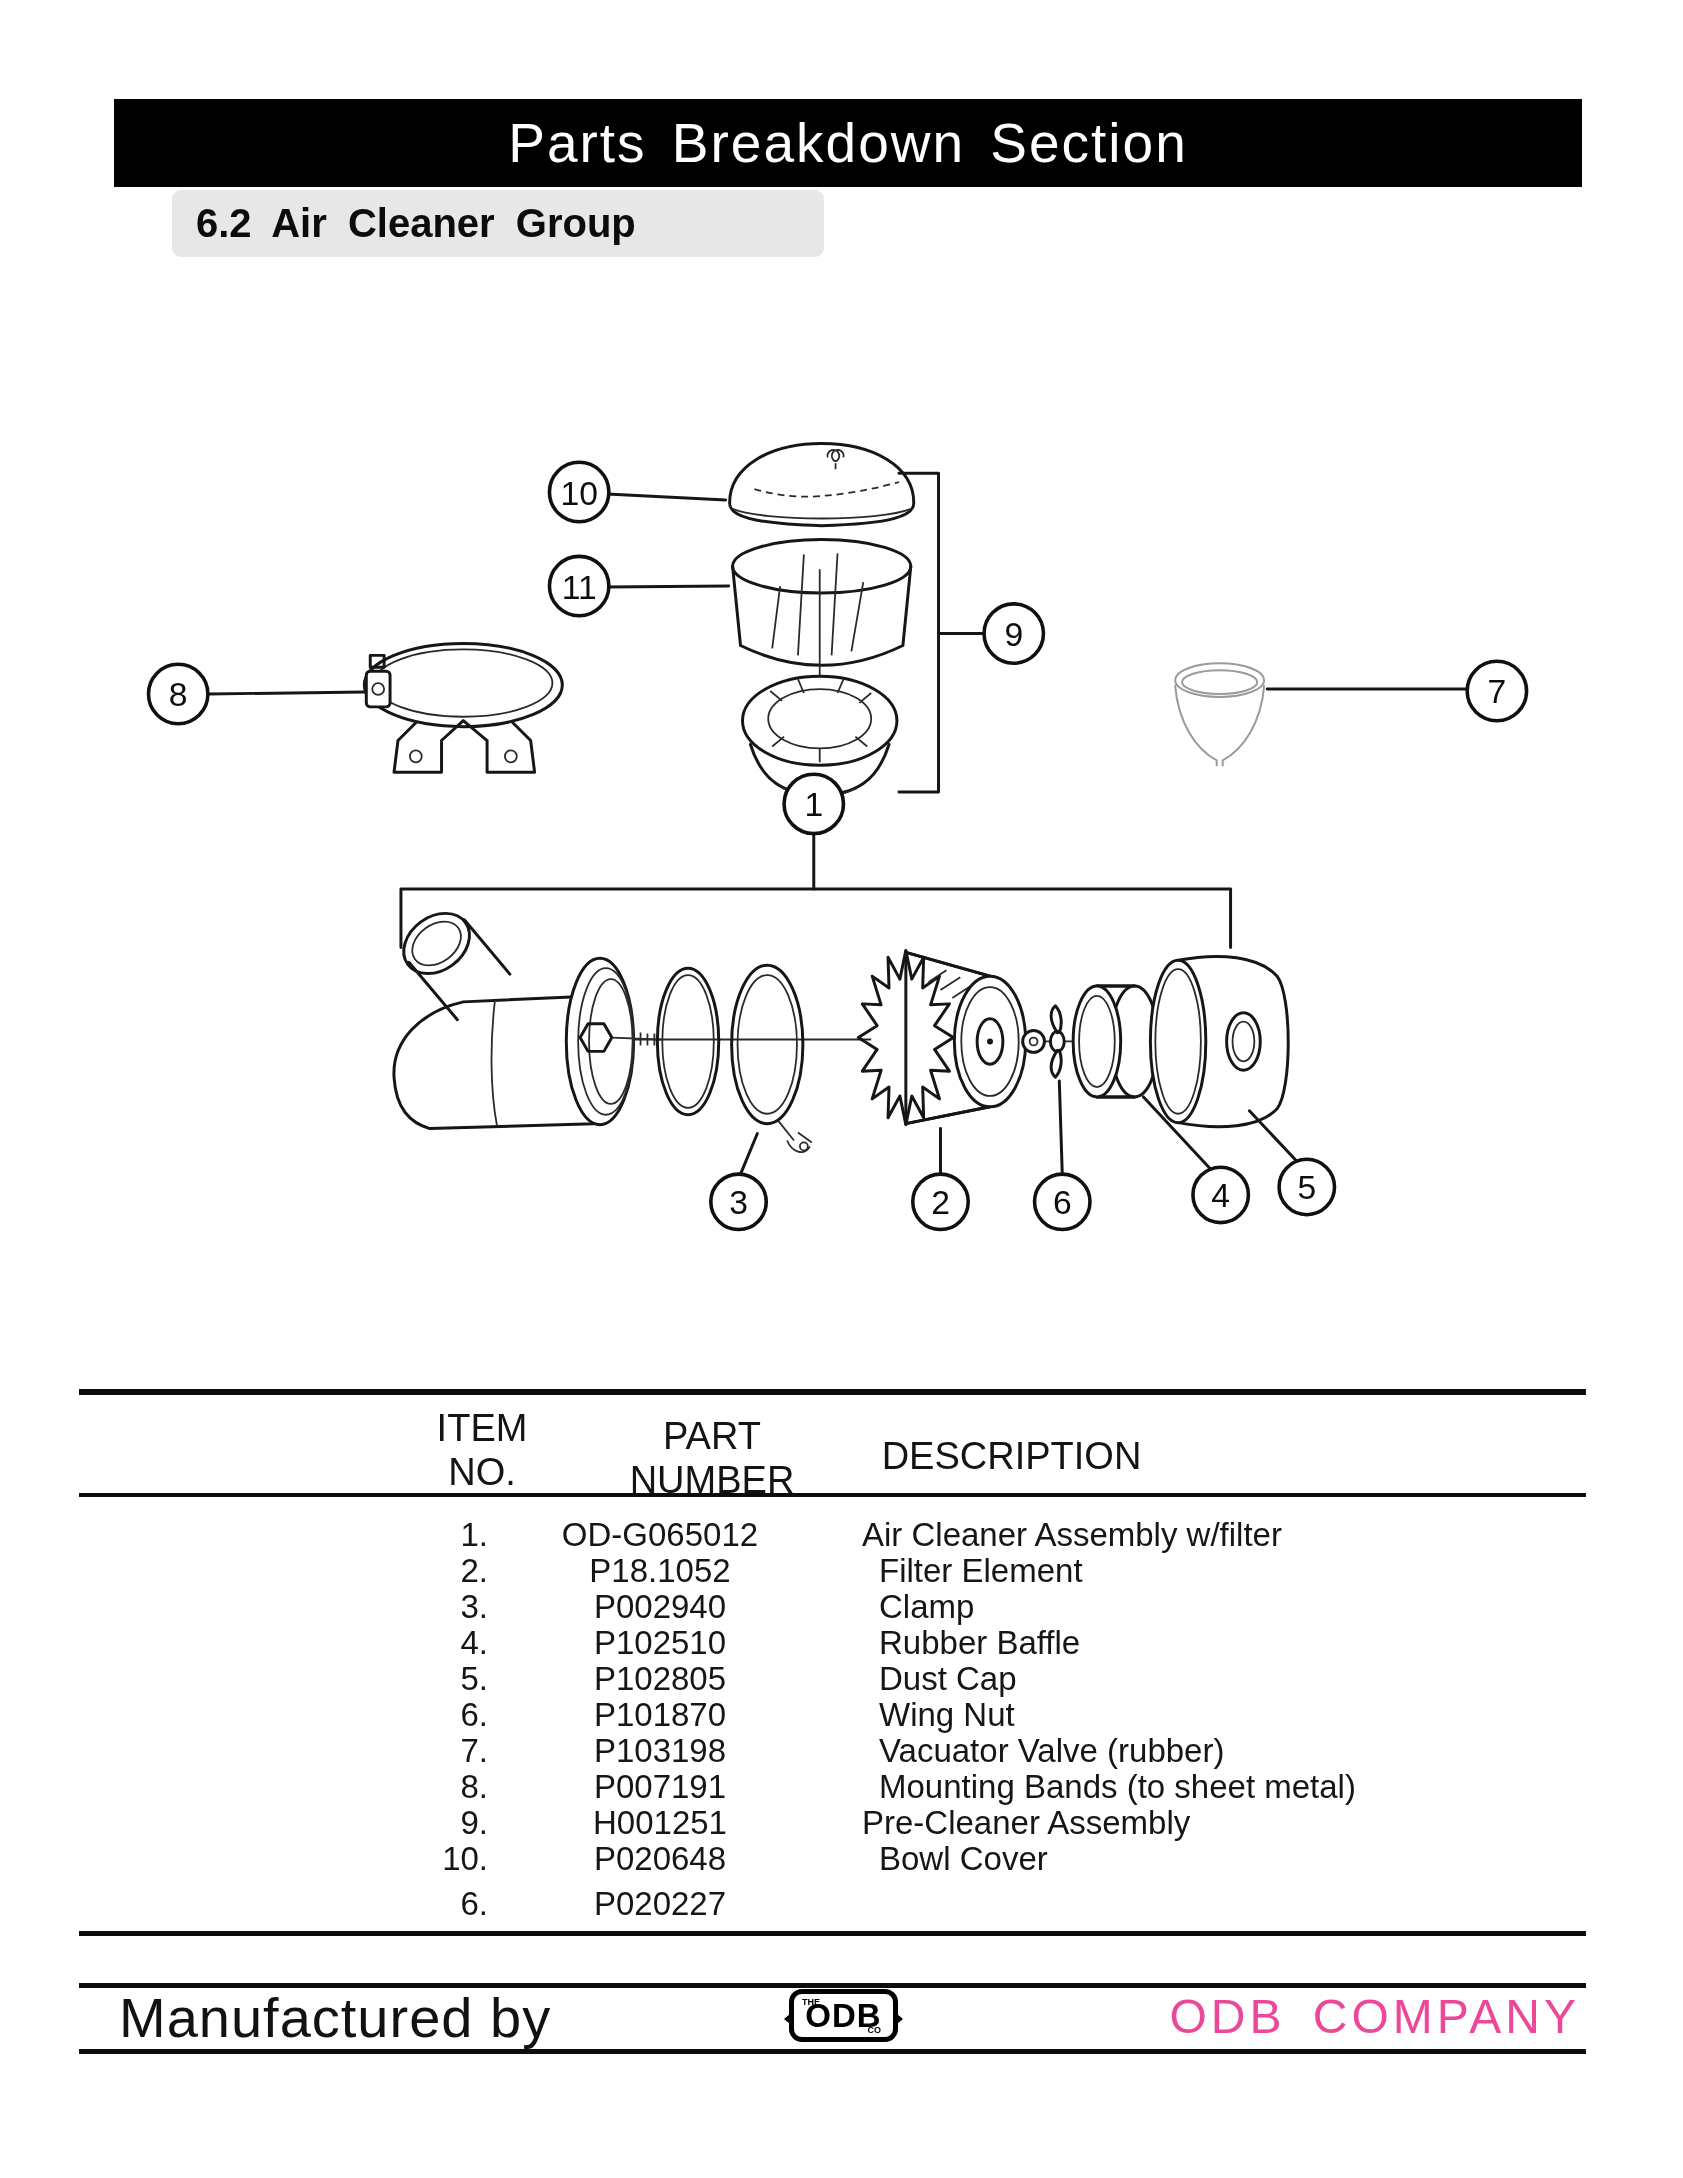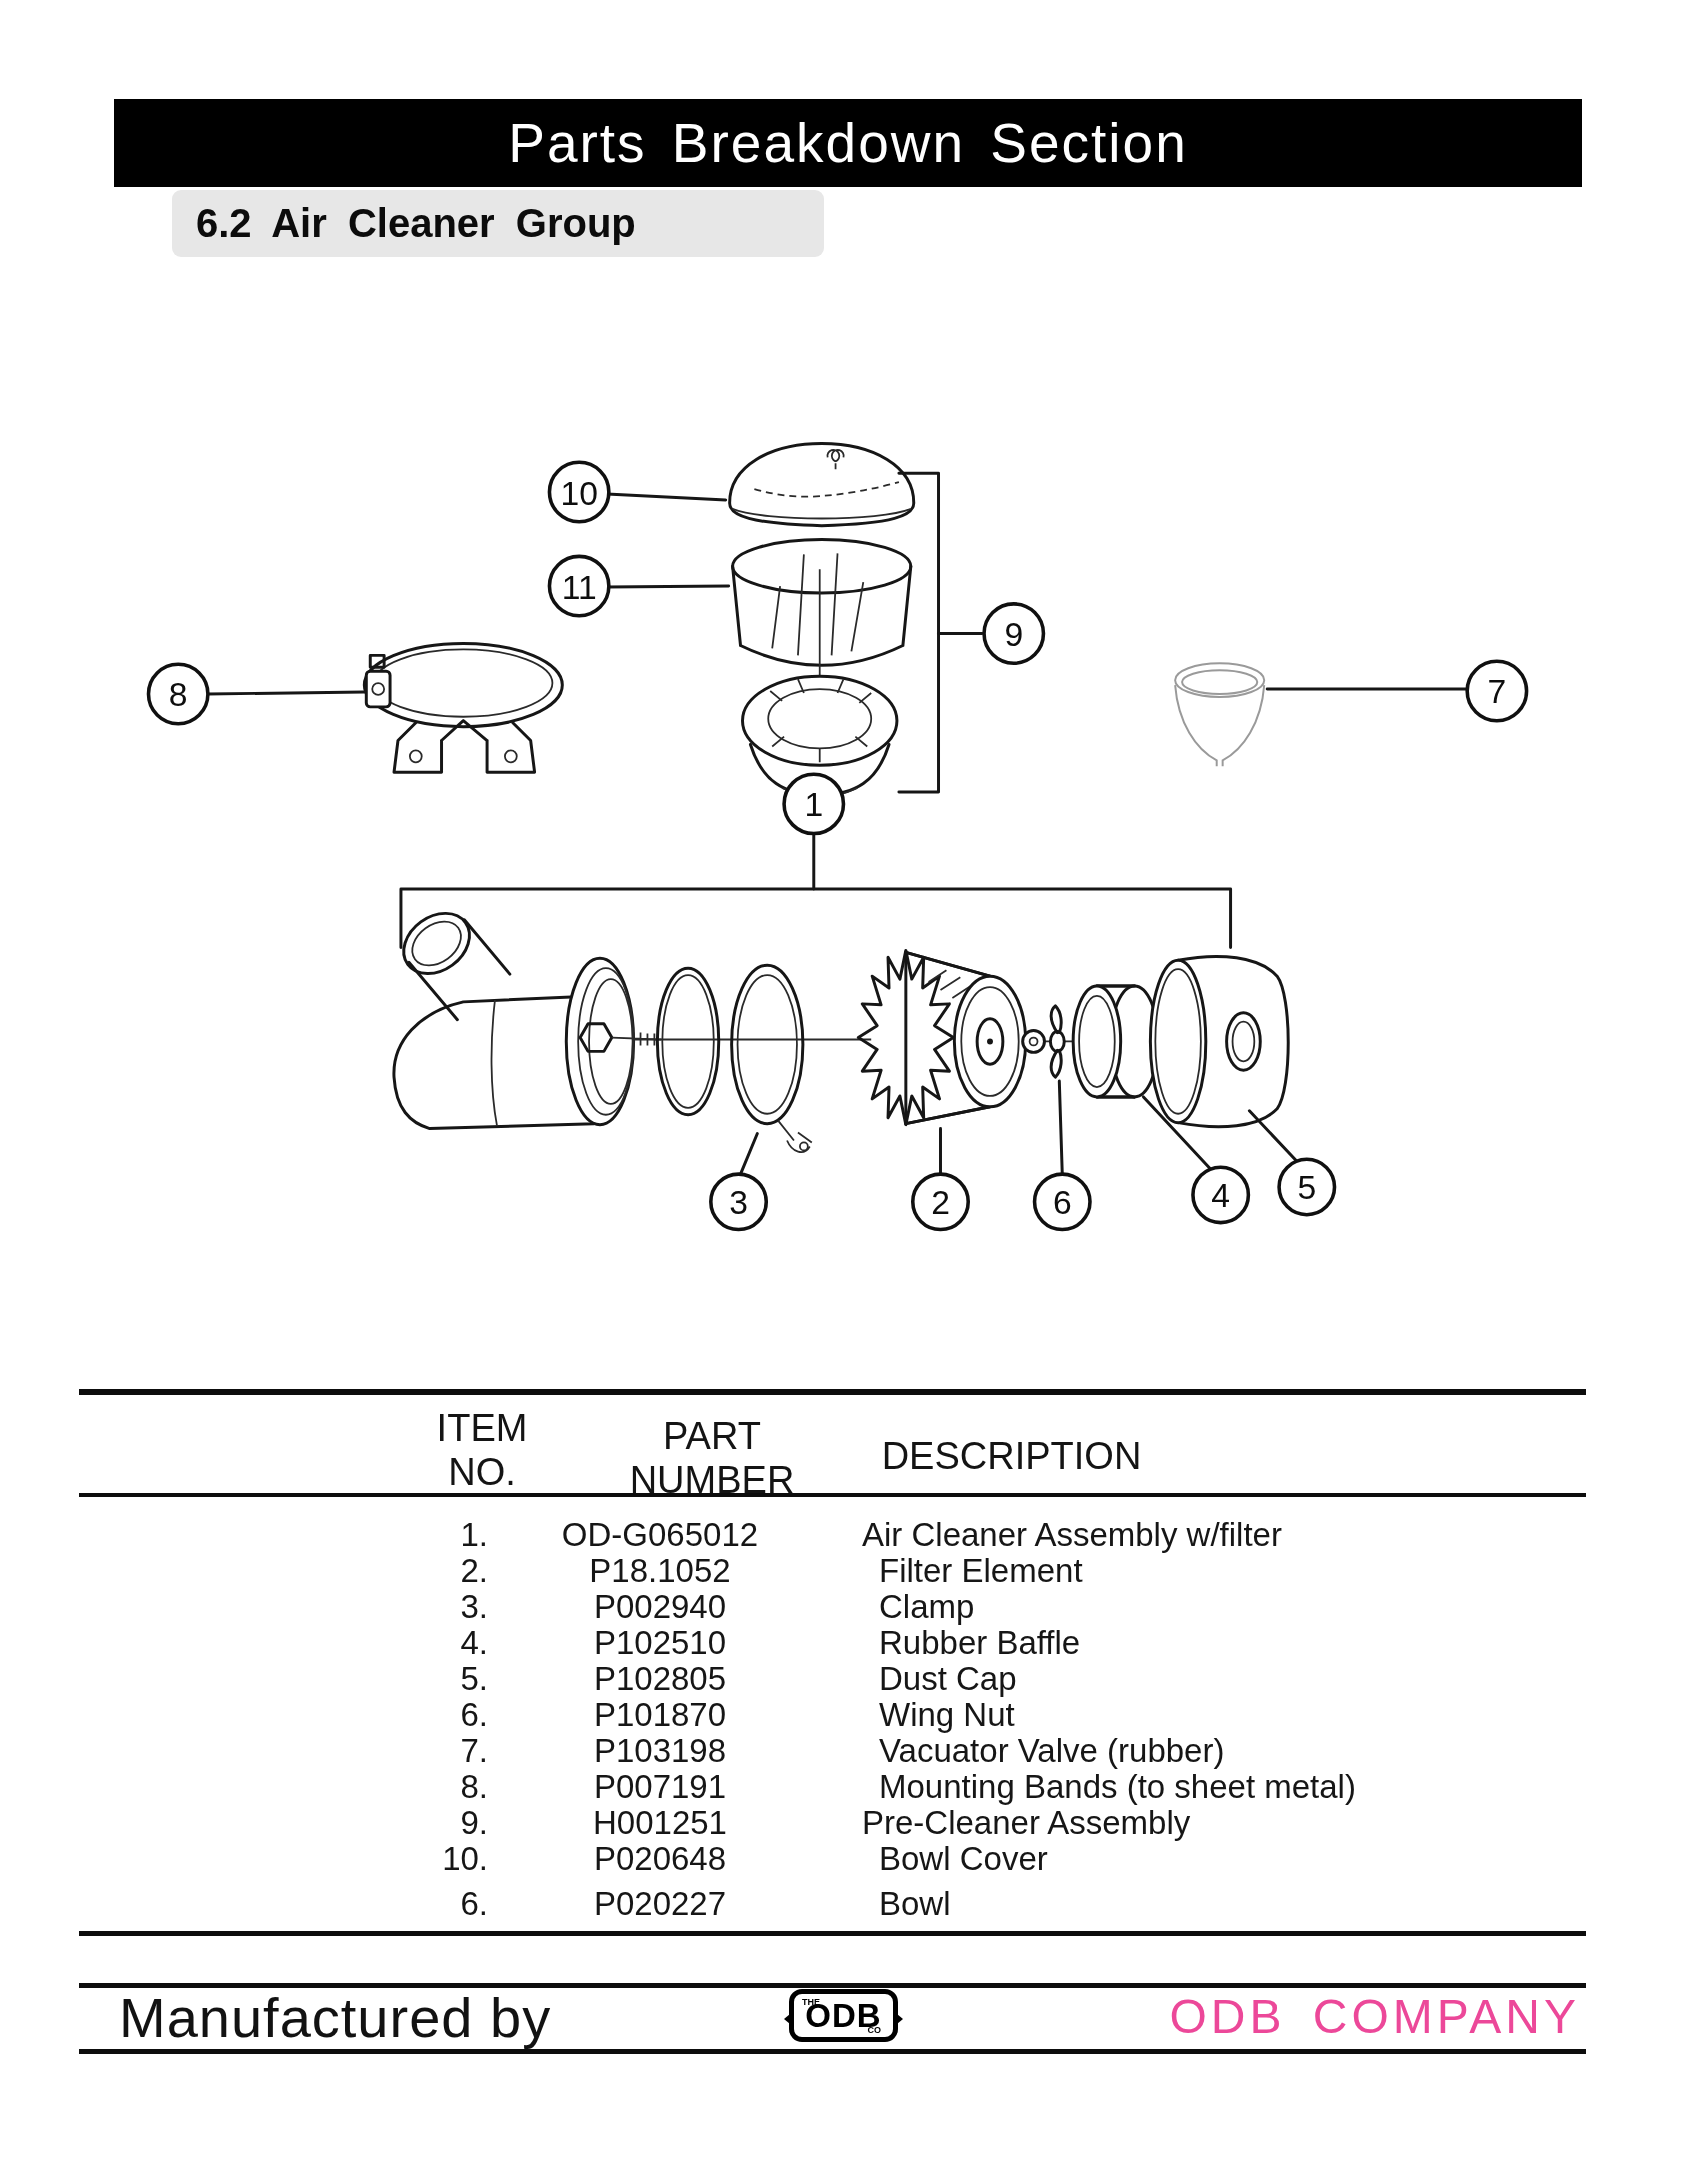--- a/index.html
+++ b/index.html
@@ -303,21 +303,20 @@
       <span class="c-desc">Pre-Cleaner Assembly</span>
     </div>
     <div class="prow indent">
       <span class="c-item">10.</span>
       <span class="c-part">P020648</span>
       <span class="c-desc">Bowl Cover</span>
     </div>
     <div class="prow indent gap">
       <span class="c-item">6.</span>
       <span class="c-part">P020227</span>
-      <span class="c-desc">Bowl</span>
     </div>
   </div>
   <div class="rule rule-c"></div>
 
   <div class="rule rule-d"></div>
   <div class="mfg">Manufactured by</div>
   <div class="logo">
     <span class="logo-tab l"></span>
     <span class="logo-top">THE</span>
     <span class="logo-main">ODB</span>

